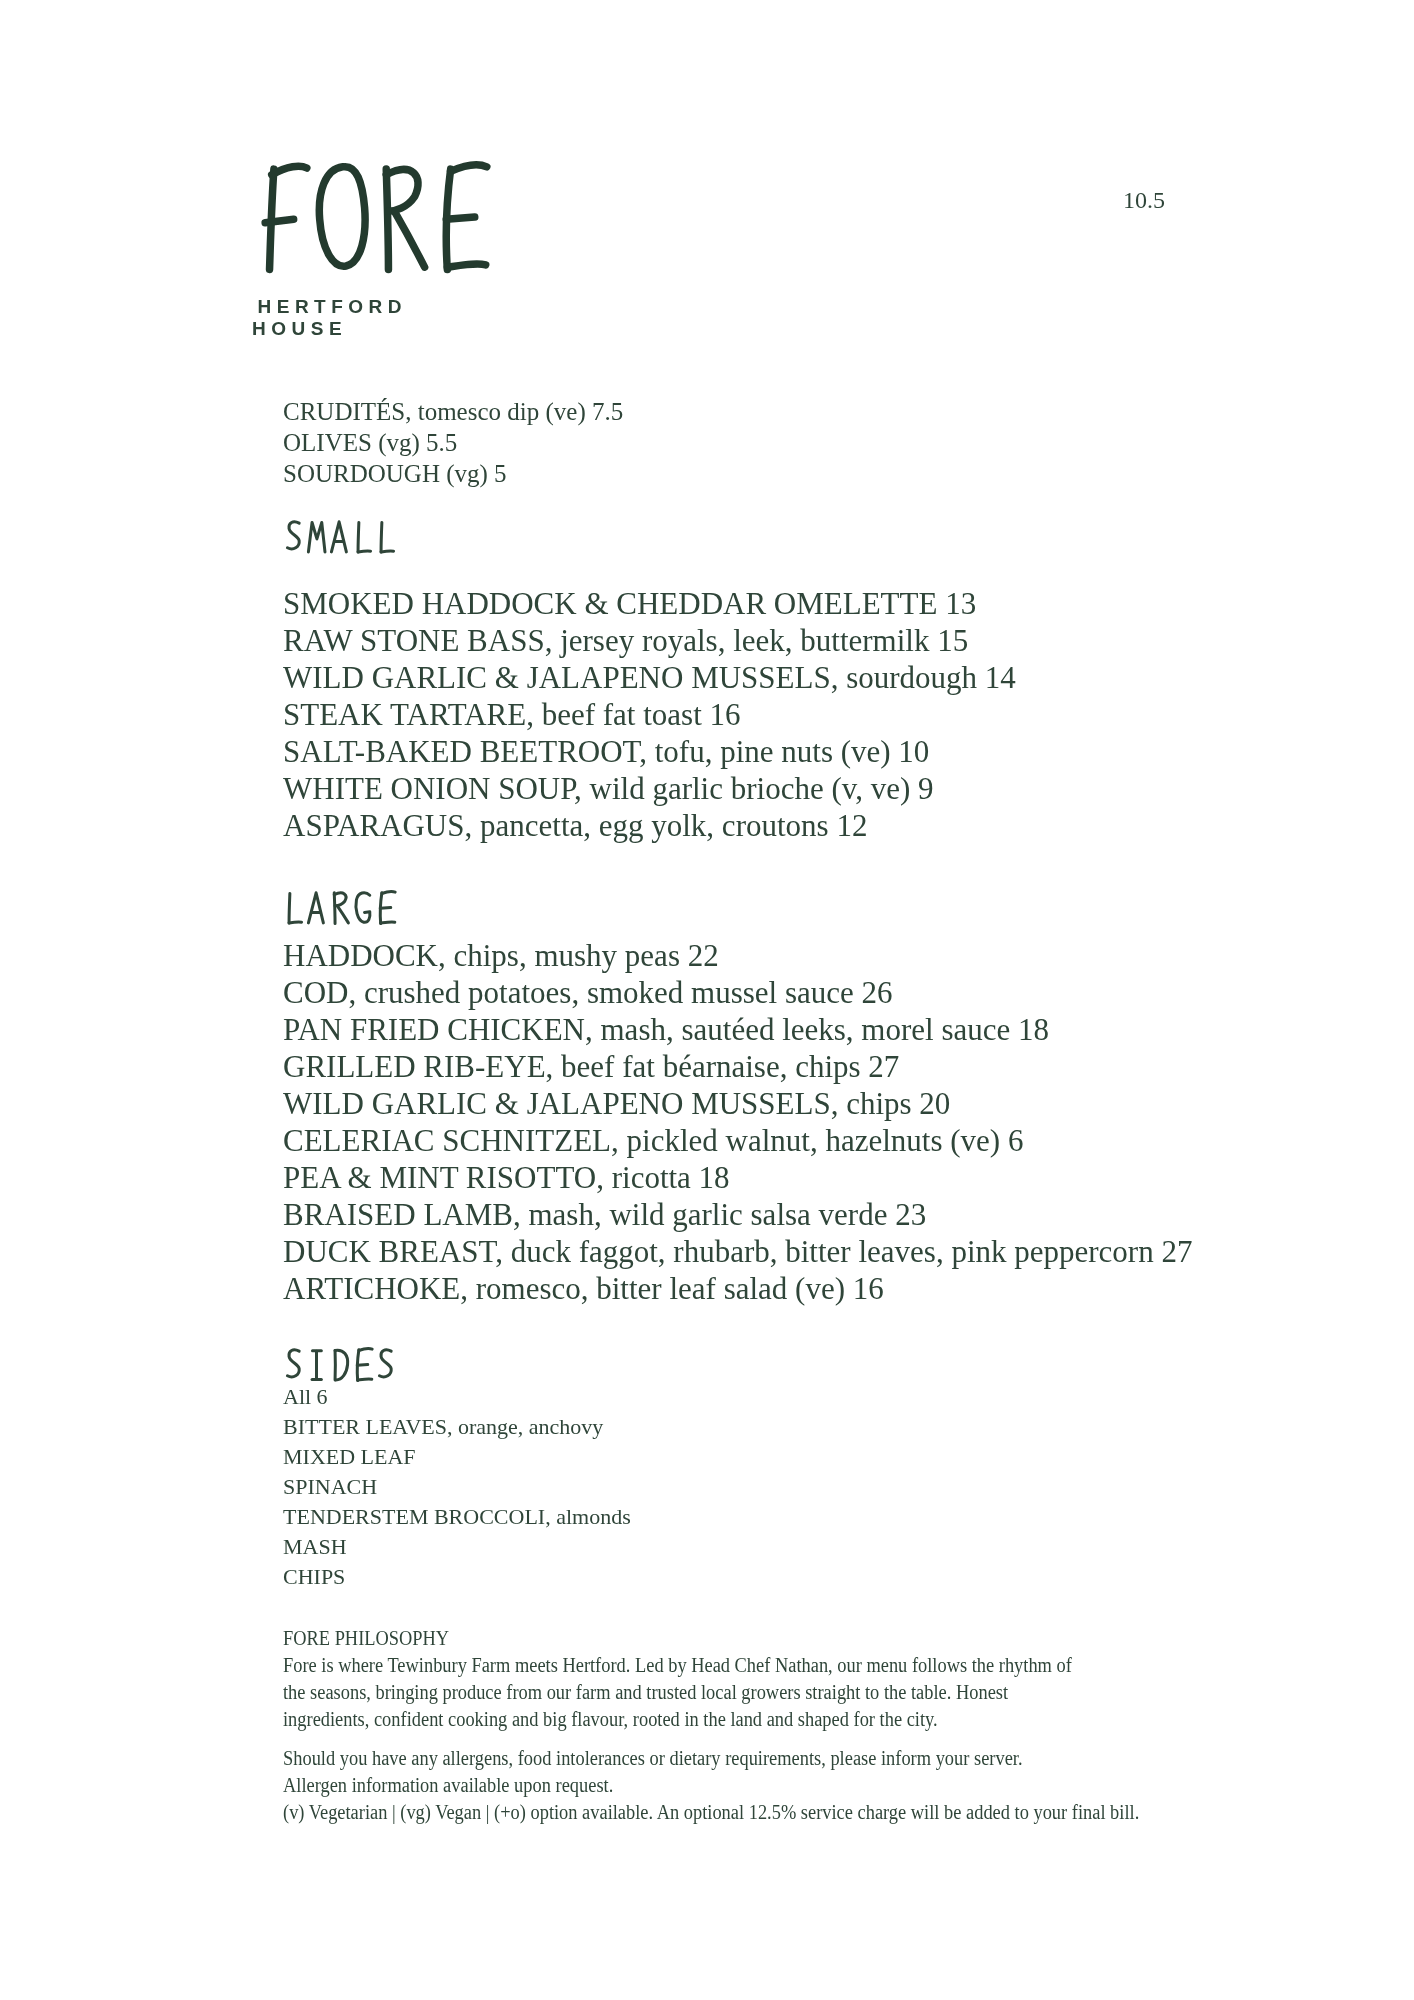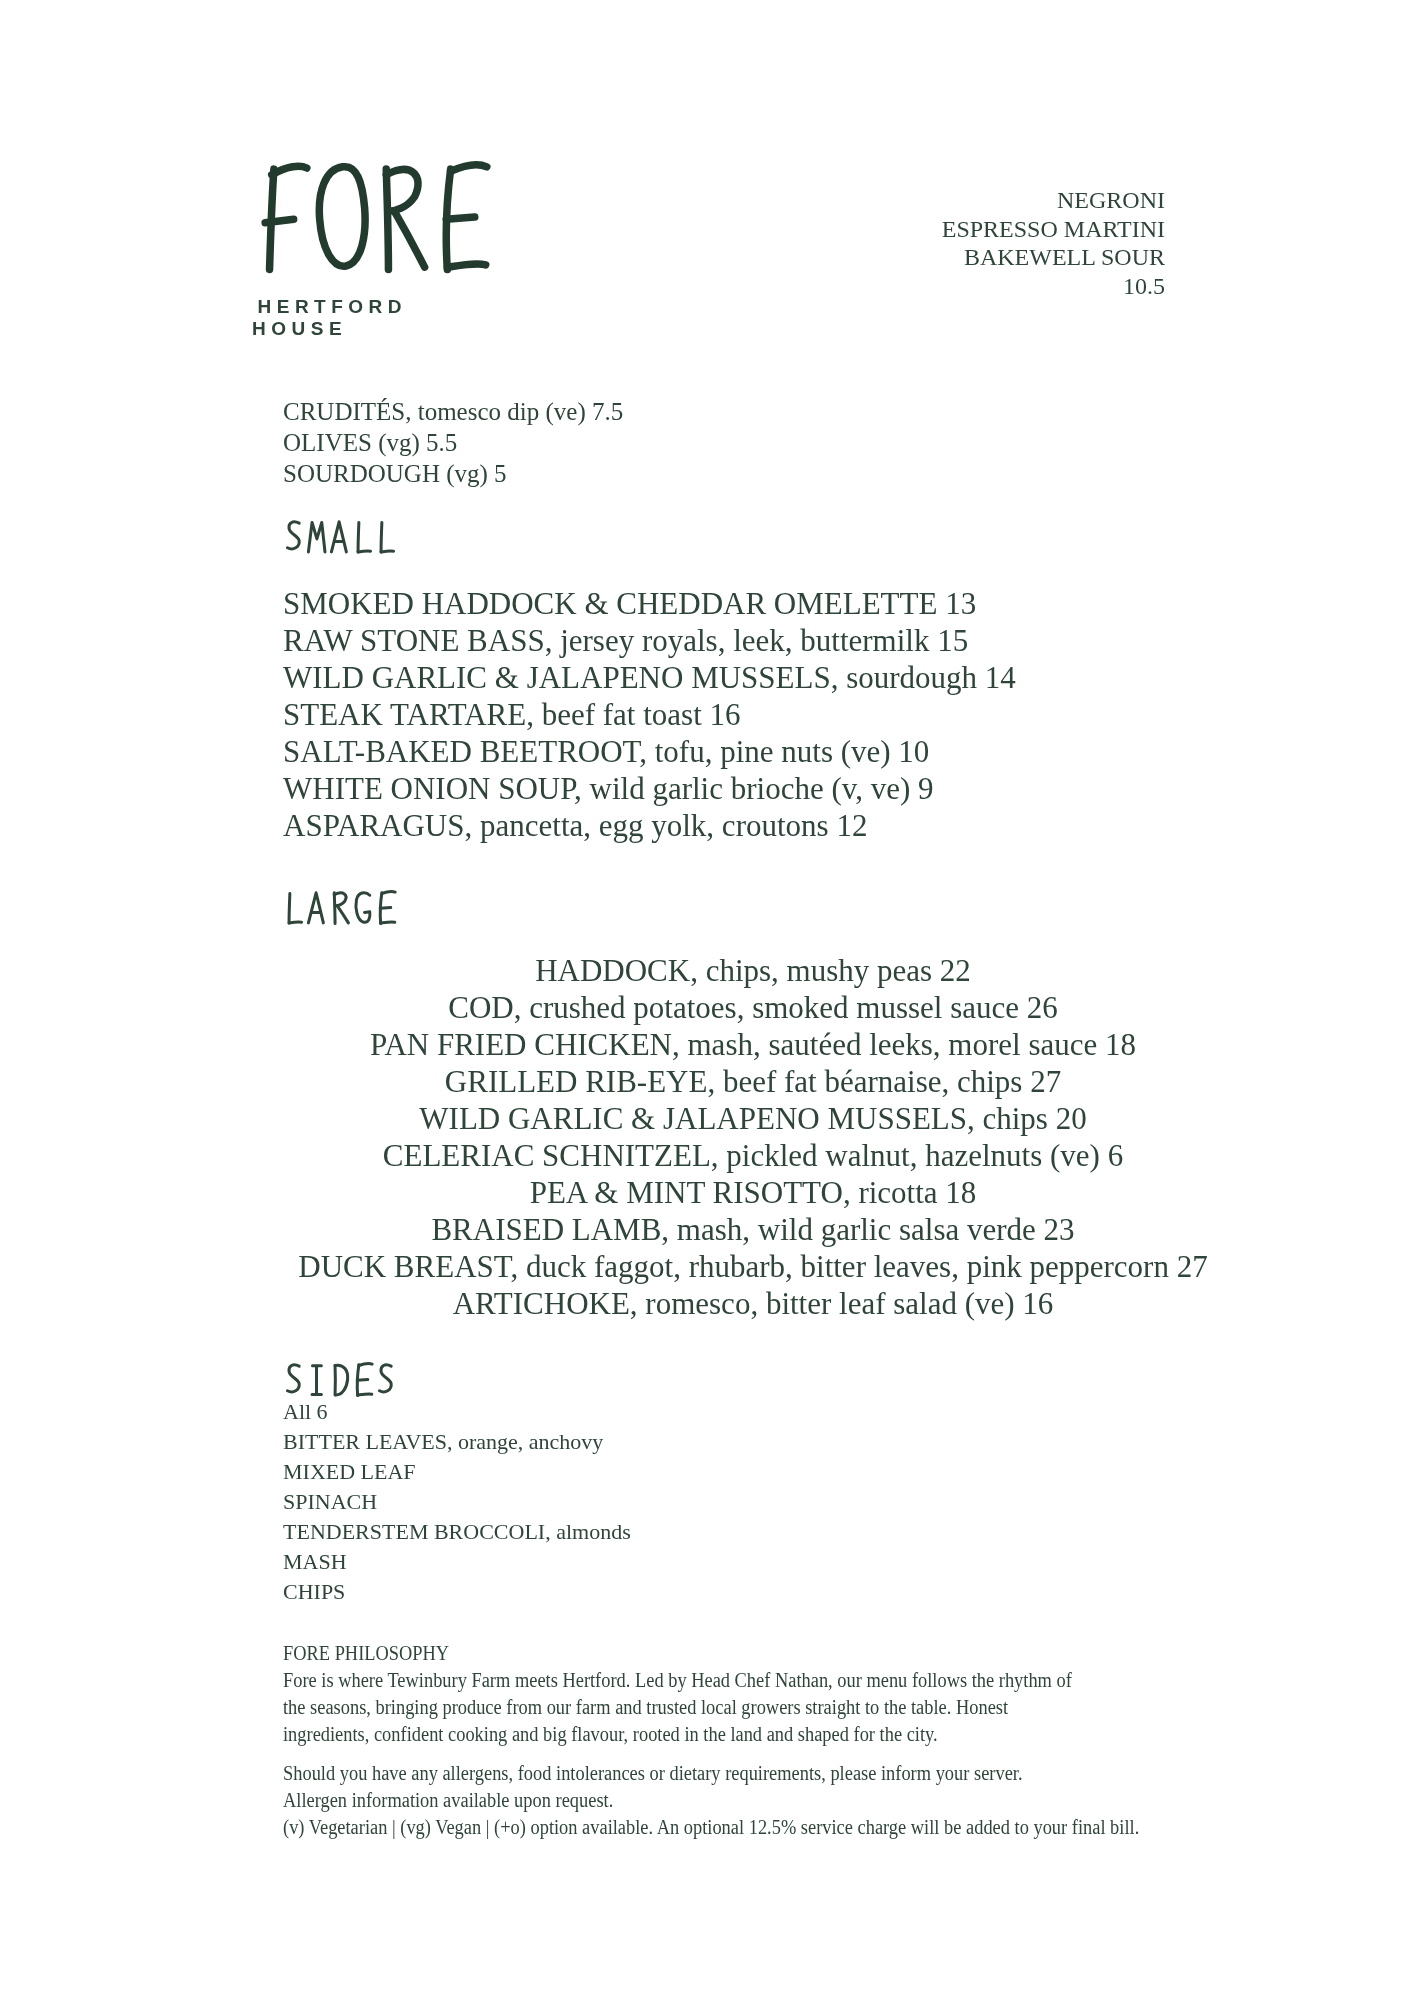--- a/index.html
+++ b/index.html
@@ -42,21 +42,21 @@
     text-align:right;font-size:24px;line-height:28.5px;
   }
 
   
   .content{position:absolute;left:283px;top:396px;width:940px;}
   .snacks{font-size:25px;line-height:31px;}
   .st-small{margin-top:30px;}
   .menu-list{font-size:31px;line-height:37px;}
   .ml-small{margin-top:31px;}
   .st-large{margin-top:46px;}
-  .ml-large{margin-top:27px;text-align:center;}
+  .ml-large{margin-top:12px;}
   .st-sides{margin-top:40px;}
   .sides-block{font-size:22px;line-height:30px;}
   .philosophy{margin-top:33px;font-size:20px;line-height:27px;width:880px;
     transform:scaleX(0.92);transform-origin:left top;}
   .footer{margin-top:12px;font-size:20px;line-height:27px;width:940px;
     transform:scaleX(0.92);transform-origin:left top;}
   .foot-line{display:block;}
 </style>
 </head>
 <body>
@@ -81,28 +81,20 @@
         <path d="M17,8 C13,38 12,68 14,96"></path>
         <path d="M17,10 C31,4 43,3 50,6"></path>
         <path d="M13,52 L39,50"></path>
         <path d="M14,94 C29,92 41,90 49,92"></path>
       </svg>
     </div>
 
   <div class="logo-sub">HERTFORD HOUSE</div>
 
   <div class="cocktails">
-    <div>
-
-        <div class="cocktail">NEGRONI</div>
-
-        <div class="cocktail">ESPRESSO MARTINI</div>
-
-        <div class="cocktail">BAKEWELL SOUR</div>
-      </div>
     <div class="cocktail">10.5</div>
   </div>
 
   <div class="content">
 
     <div class="snacks">
 
         <div class="menu-line">CRUDITÉS, tomesco dip (ve) 7.5</div>
 
         <div class="menu-line">OLIVES (vg) 5.5</div>

